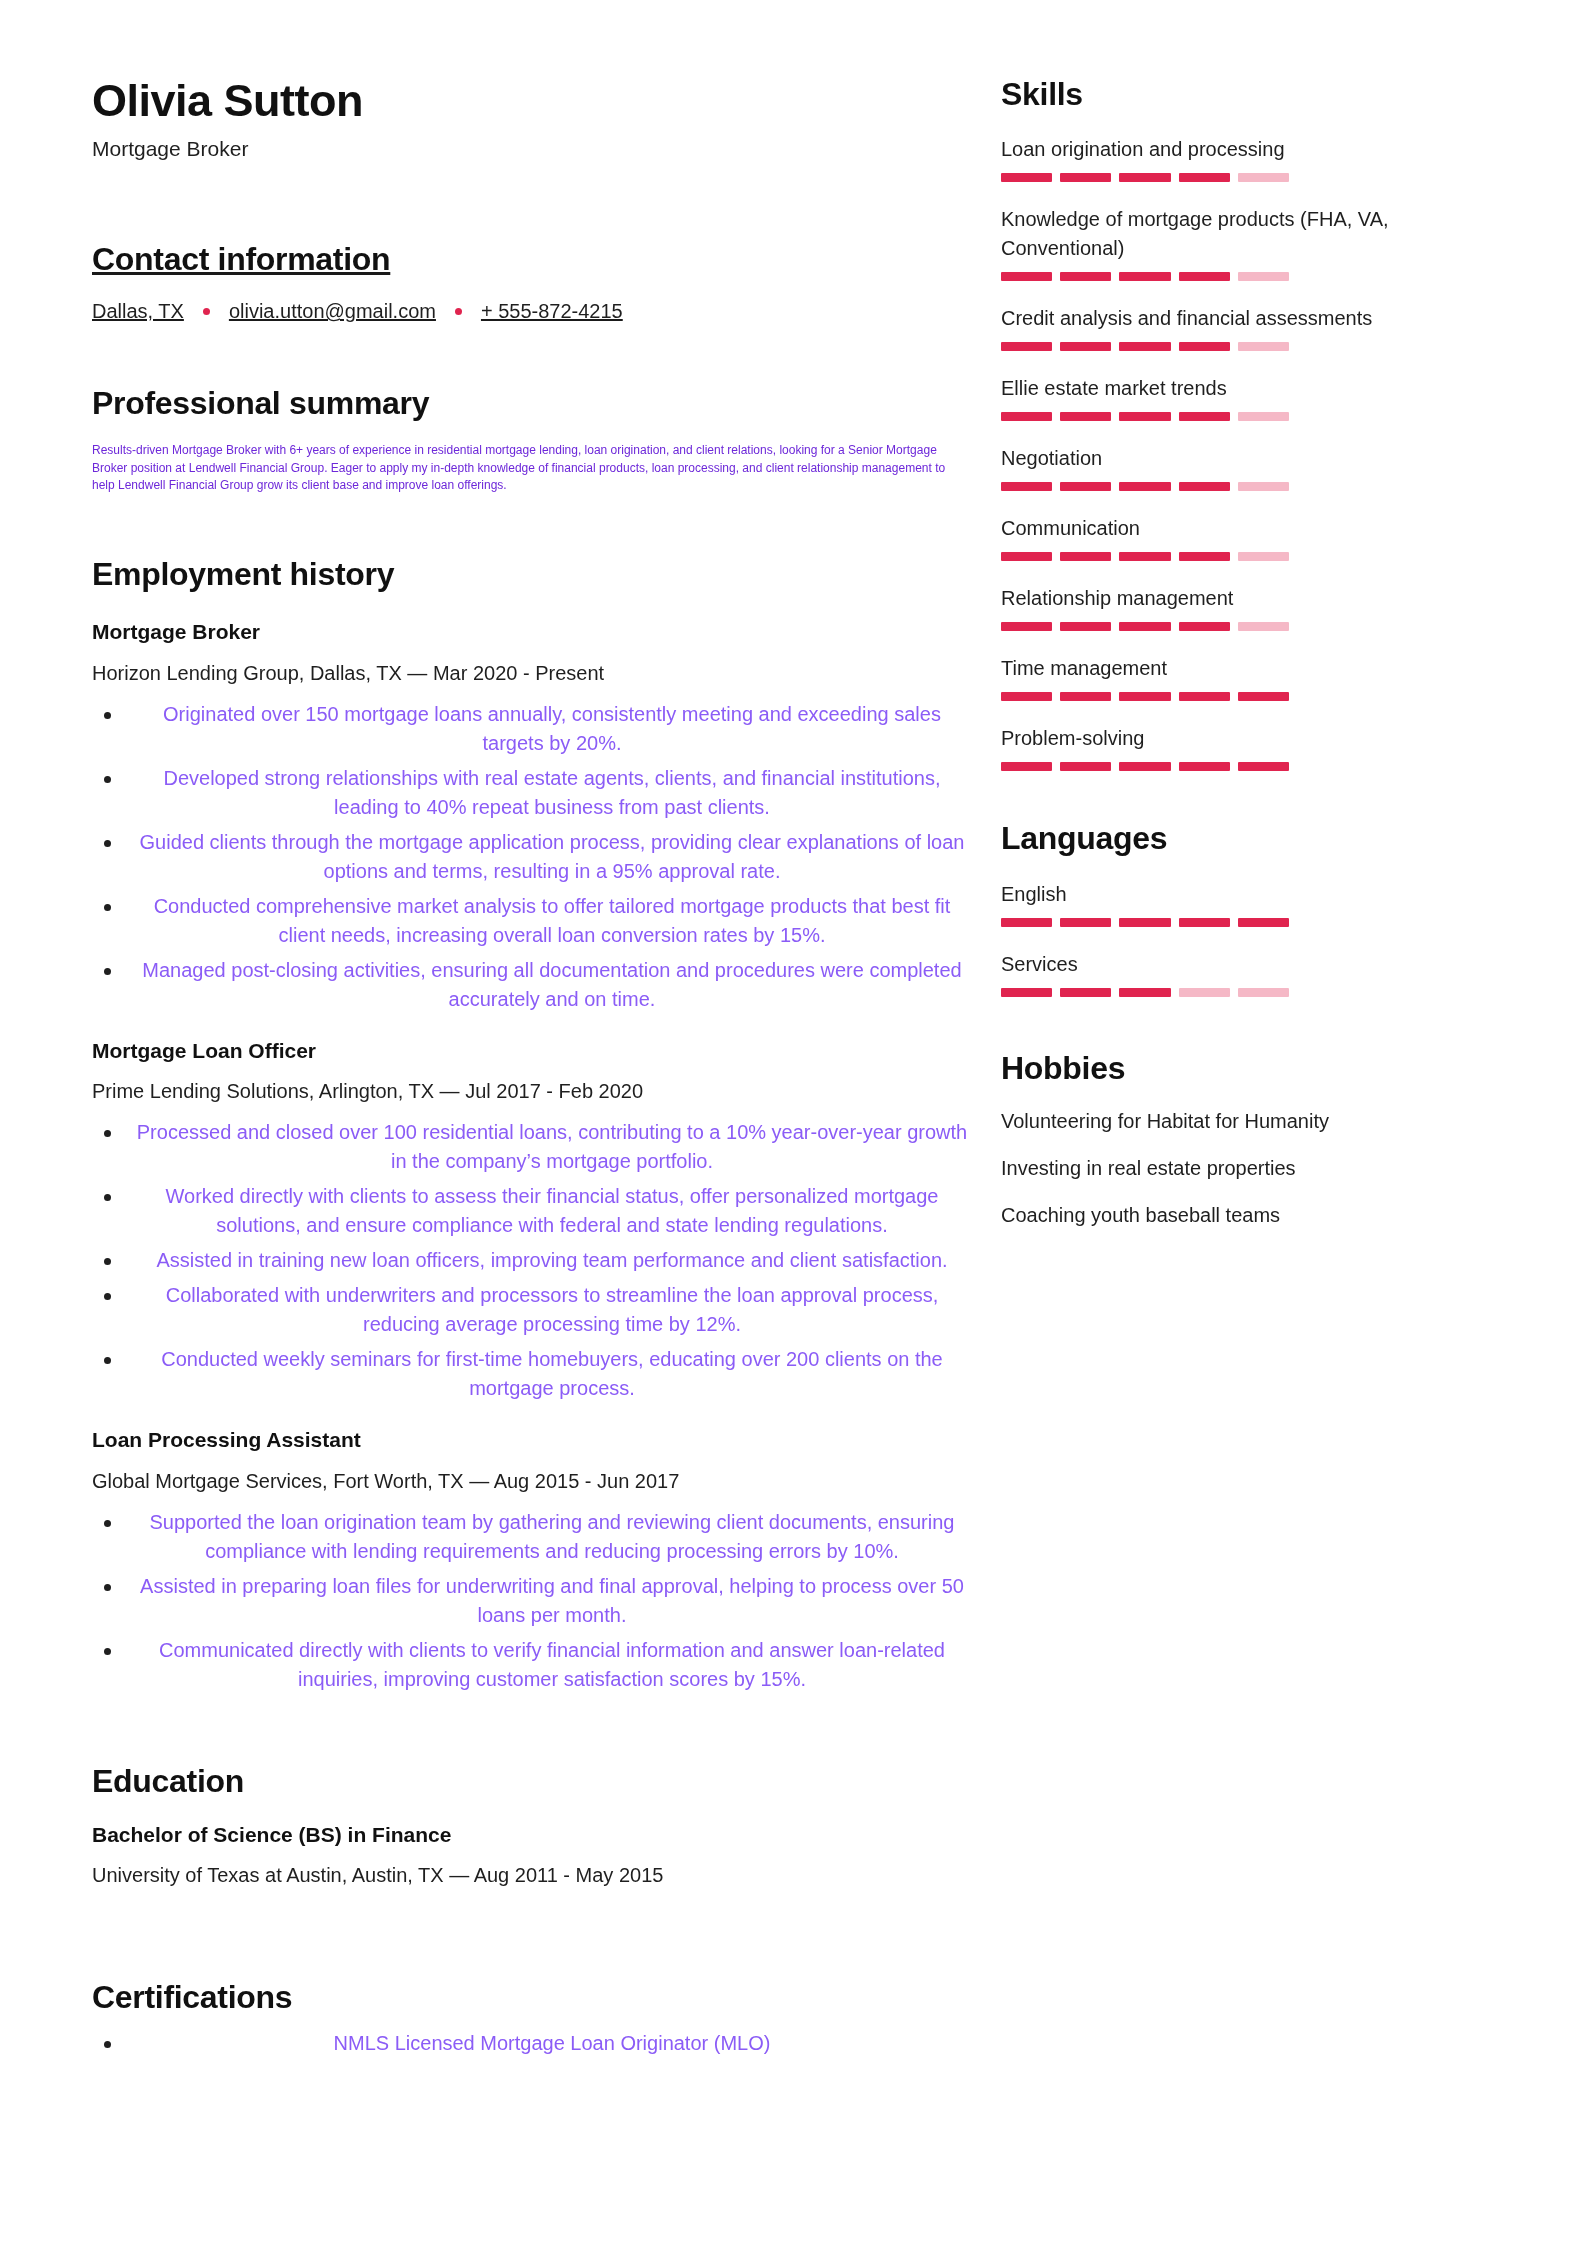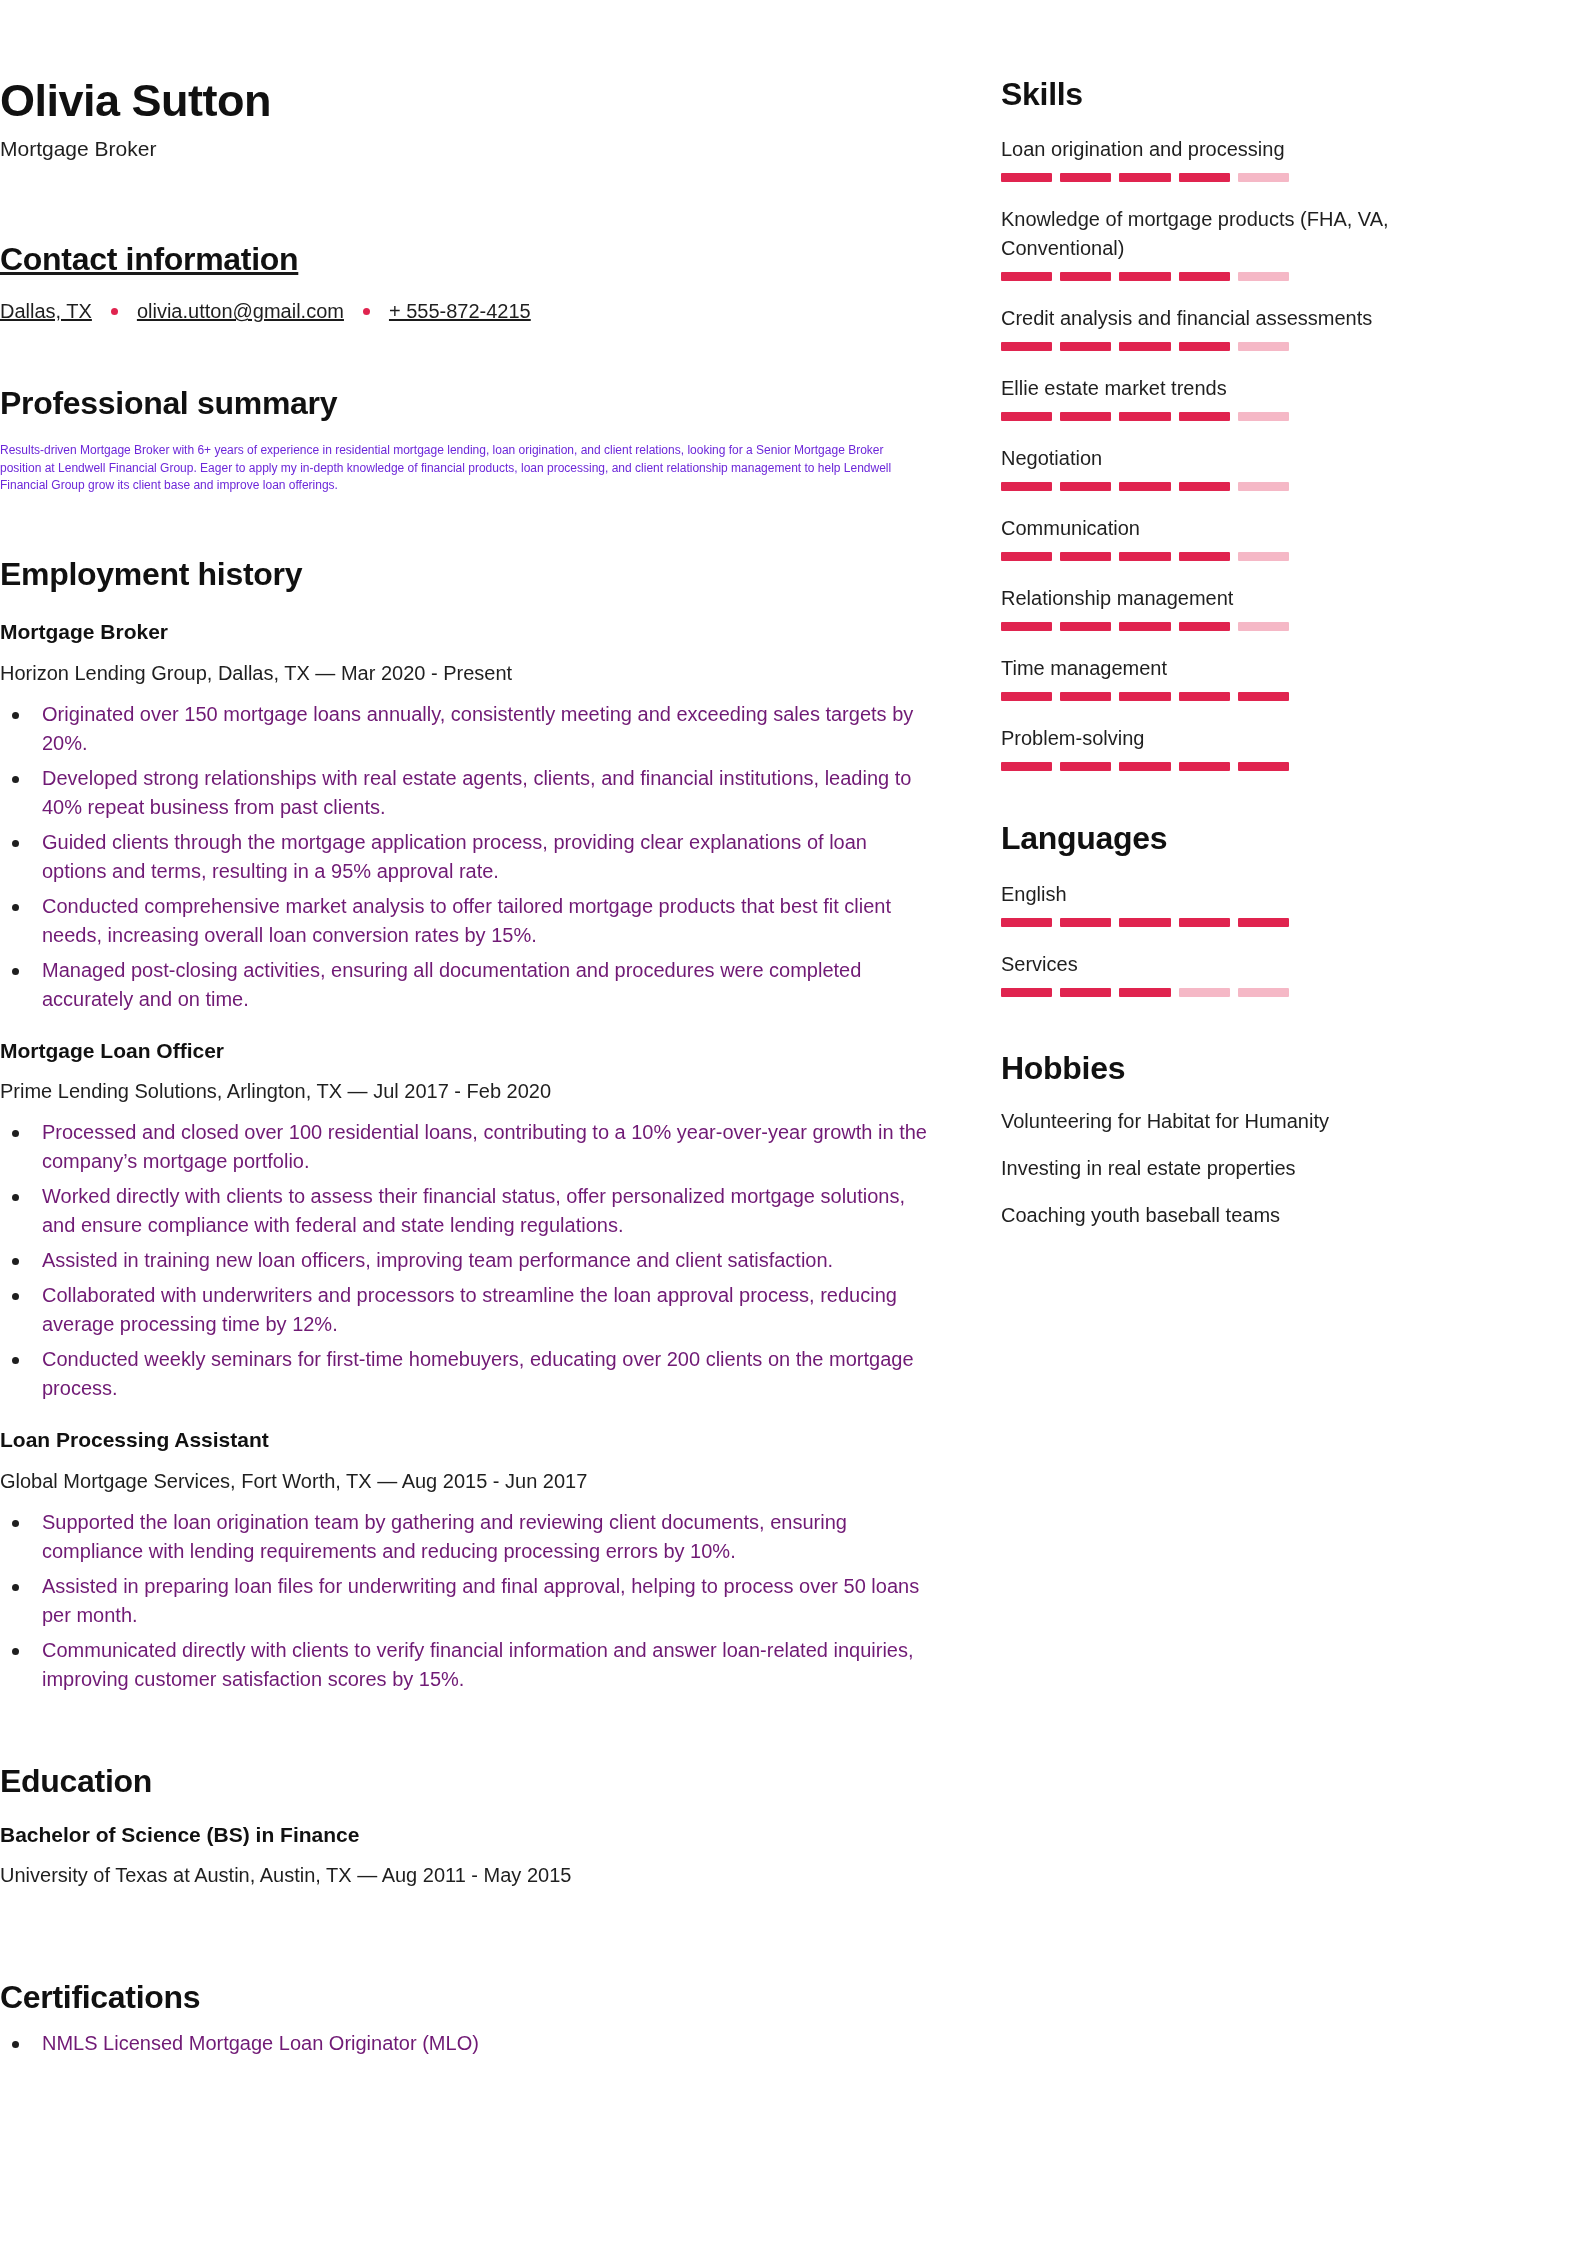--- a/index.html
+++ b/index.html
@@ -19,20 +19,21 @@
     height: 2244px;
     background: #ffffff;
     padding: 75px 0 0 0;
   }
   .columns {
     display: flex;
     align-items: flex-start;
   }
   .col-main {
     width: 1000px;
+    padding-left: 92px;
     padding-right: 30px;
   }
   .col-side {
     width: 520px;
     padding-left: 1px;
     padding-right: 70px;
   }
 
   
   .name {
@@ -109,24 +110,25 @@
     margin-top: 11px;
   }
   ul.bullets {
     margin-top: 12px;
     list-style: none;
   }
   ul.bullets li {
     position: relative;
     font-size: 20px;
     line-height: 1.45;
-    color: #701a75;
+    color: #8b5cf6;
     padding-left: 42px;
     margin-bottom: 6px;
     max-width: 930px;
+    text-align: center;
   }
   ul.bullets li::before {
     content: "";
     position: absolute;
     left: 12px;
     top: 12px;
     width: 7px;
     height: 7px;
     border-radius: 50%;
     background: #1f1f1f;

